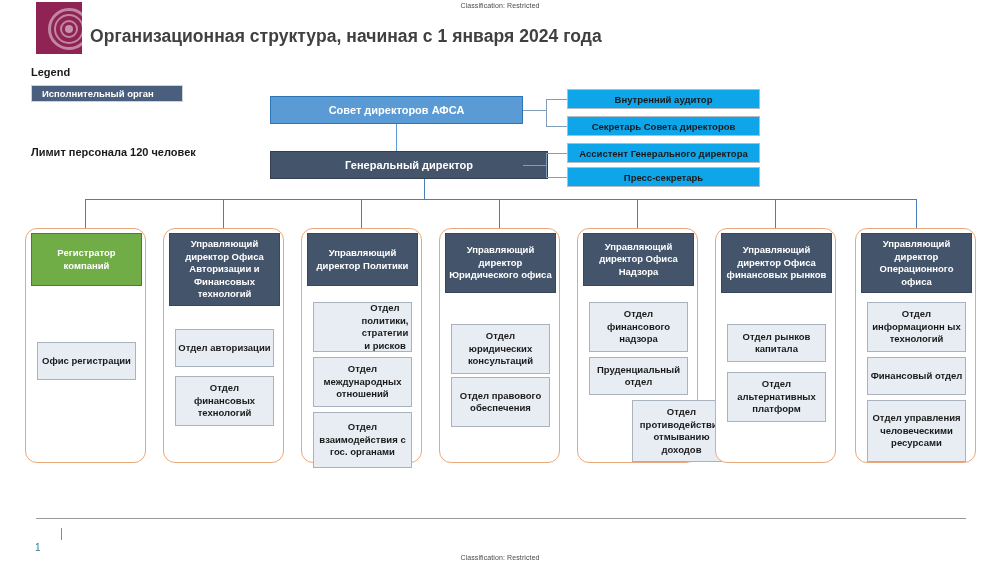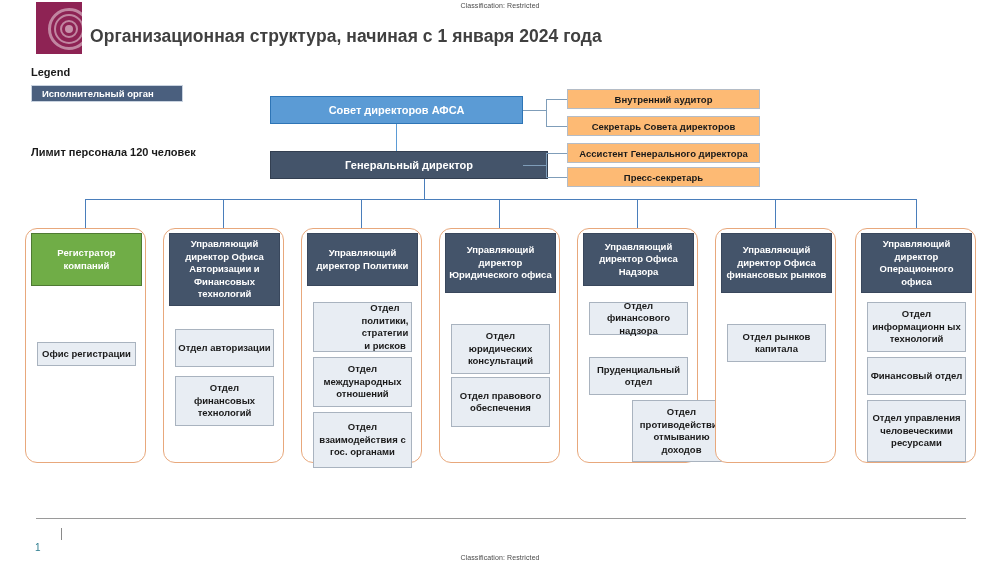--- a/index.html
+++ b/index.html
@@ -85,21 +85,21 @@
     width: 278px; height: 28px;
     background: #44546A;
     border: 1px solid #333f51;
     color: #ffffff; font-size: 11px; font-weight: bold;
     display: flex; align-items: center; justify-content: center;
   }
 
   .sat {
     position: absolute;
     width: 193px; height: 20px;
-    background: #fdba74;
+    background: #0ea5e9;
     border: 1px solid #B4BCC6;
     color: #1a1a1a;
     font-size: 9.5px; font-weight: bold;
     display: flex; align-items: center; justify-content: center;
     text-align: center;
   }
   .sat-1 { left: 567px; top: 89px; }
   .sat-2 { left: 567px; top: 116px; }
   .sat-3 { left: 567px; top: 143px; }
   .sat-4 { left: 567px; top: 167px; }
@@ -218,47 +218,48 @@
 <div class="ln ln-v ln-blue2" style="left:223px; top:199px; height:29px;"></div>
 <div class="ln ln-v ln-blue2" style="left:361px; top:199px; height:29px;"></div>
 <div class="ln ln-v ln-blue2" style="left:499px; top:199px; height:29px;"></div>
 <div class="ln ln-v ln-blue2" style="left:637px; top:199px; height:29px;"></div>
 <div class="ln ln-v ln-blue2" style="left:775px; top:199px; height:29px;"></div>
 <div class="ln ln-v ln-blue2" style="left:916px; top:199px; height:29px;"></div>
 
 <div id="columns-root">
     <div class="col" style="left: 25px;">
       <div class="col-head green" style="top: 4px; height: 53px;">Регистратор компаний</div>
-      <div class="sub" style="top: 113px; height: 24px;">Офис регистрации</div>
+      <div class="sub" style="top: 113px; height: 38px;">Офис регистрации</div>
     </div>
     <div class="col" style="left: 163px;">
       <div class="col-head" style="top: 4px; height: 73px;">Управляющий директор Офиса Авторизации и Финансовых технологий</div>
       <div class="sub" style="top: 147px; height: 50px;">Отдел финансовых технологий</div>
       <div class="sub" style="top: 100px; height: 38px;">Отдел авторизации</div>
     </div>
     <div class="col" style="left: 301px;">
       <div class="col-head" style="top: 4px; height: 53px;">Управляющий директор Политики</div>
       <div class="sub" style="top: 73px; height: 50px; padding-left: 47px;">Отдел политики, стратегии и рисков</div>
       <div class="sub" style="top: 128px; height: 50px;">Отдел международных отношений</div>
       <div class="sub" style="top: 183px; height: 56px;">Отдел взаимодействия с гос. органами</div>
     </div>
     <div class="col" style="left: 439px;">
       <div class="col-head" style="top: 4px; height: 60px;">Управляющий директор Юридического офиса</div>
       <div class="sub" style="top: 95px; height: 50px;">Отдел юридических консультаций</div>
       <div class="sub" style="top: 148px; height: 50px;">Отдел правового обеспечения</div>
     </div>
     <div class="col" style="left: 577px;">
       <div class="col-head" style="top: 4px; height: 53px;">Управляющий директор Офиса Надзора</div>
-      <div class="sub" style="top: 73px; height: 33px;">Отдел финансового надзора</div>
+      <div class="sub" style="top: 73px; height: 50px;">Отдел финансового надзора</div>
       <div class="sub" style="top: 128px; height: 38px;">Пруденциальный отдел</div>
       <div class="sub" style="top: 171px; height: 62px; margin-left: 43px;">Отдел противодействия отмыванию доходов</div>
     </div>
     <div class="col" style="left: 715px;">
       <div class="col-head" style="top: 4px; height: 60px;">Управляющий директор Офиса финансовых рынков</div>
       <div class="sub" style="top: 95px; height: 38px;">Отдел рынков капитала</div>
+      <div class="sub" style="top: 143px; height: 50px;">Отдел альтернативных платформ</div>
     </div>
     <div class="col" style="left: 855px;">
       <div class="col-head" style="top: 4px; height: 60px;">Управляющий директор Операционного офиса</div>
       <div class="sub" style="top: 73px; height: 50px;">Отдел информационн ых технологий</div>
       <div class="sub" style="top: 128px; height: 38px;">Финансовый отдел</div>
       <div class="sub" style="top: 171px; height: 62px;">Отдел управления человеческими ресурсами</div>
     </div>
   </div>
 
 <div class="footer-rule"></div>

